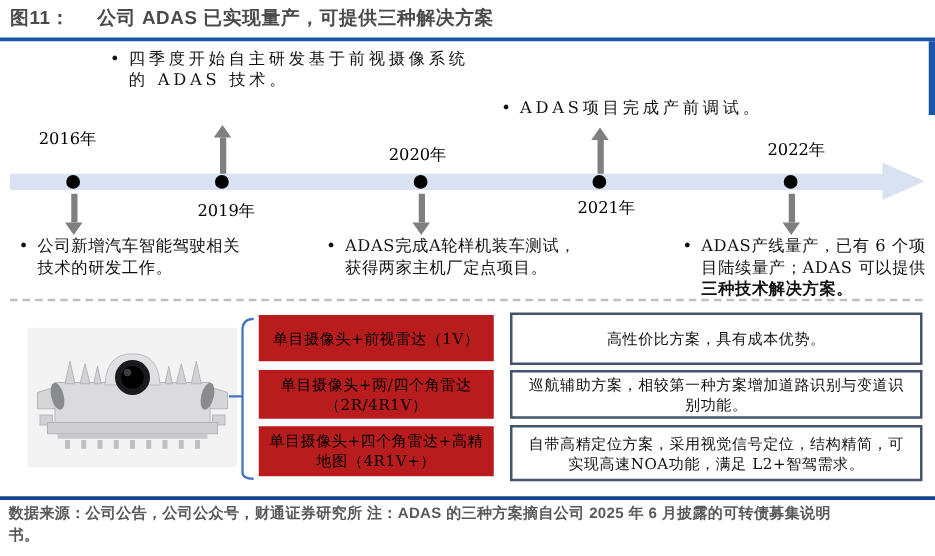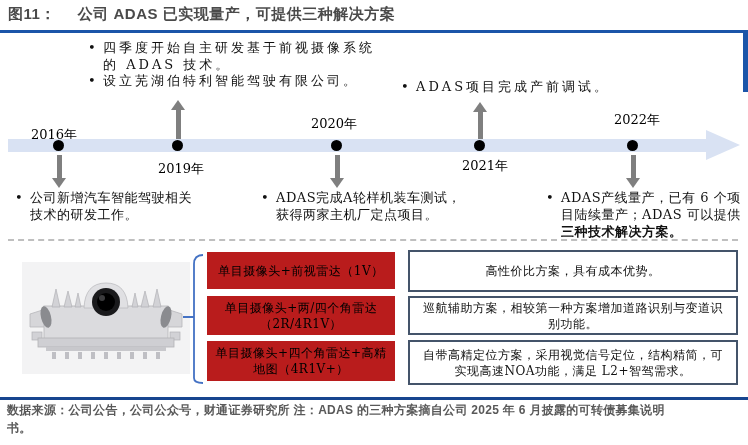--- a/index.html
+++ b/index.html
@@ -58,30 +58,29 @@
 
 <div class="abs fig-title">
   <span class="tag">图11：</span><span>公司 ADAS 已实现量产，可提供三种解决方案</span>
 </div>
 <div class="abs title-rule"></div>
 <div class="abs edge-bar"></div>
 
 <div class="abs note ls-wide" style="left:85px;top:40px;width:292px;">
   <ul>
     <li>四季度开始自主研发基于前视摄像系统的 ADAS 技术。</li>
-    <li>设立芜湖伯特利智能驾驶有限公司。</li>
   </ul>
 </div>
 <div class="abs note ls-wide" style="left:398px;top:79px;width:285px;">
   <ul>
     <li>ADAS项目完成产前调试。</li>
   </ul>
 </div>
 
-<div class="abs year" style="left:31px;top:126px;">2016年</div>
+<div class="abs year" style="left:31px;top:102px;">2016年</div>
 <div class="abs year" style="left:158px;top:160px;">2019年</div>
 <div class="abs year" style="left:311px;top:115px;">2020年</div>
 <div class="abs year" style="left:462px;top:157px;">2021年</div>
 <div class="abs year" style="left:614px;top:111px;">2022年</div>
 
 <div class="abs tl-band"></div>
 <div class="abs tl-head"></div>
 <div class="abs tl-dot" style="left:53px;"></div>
 <div class="abs tl-dot" style="left:172px;"></div>
 <div class="abs tl-dot" style="left:331px;"></div>

